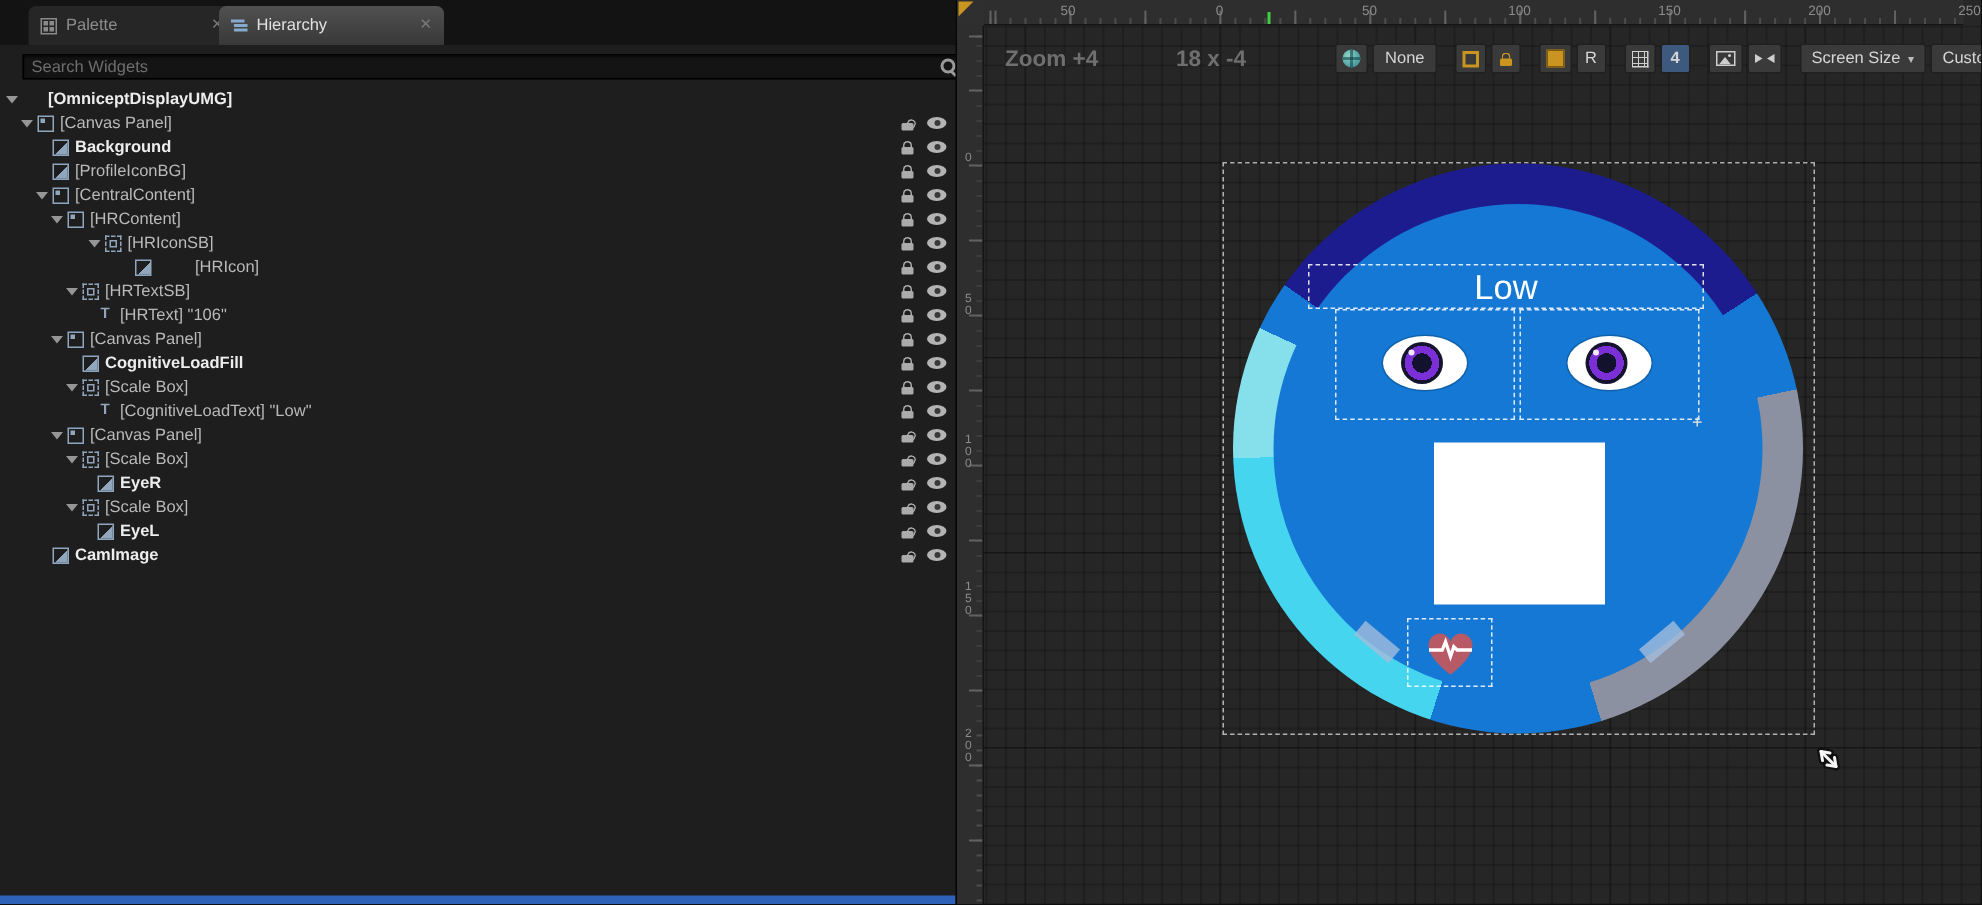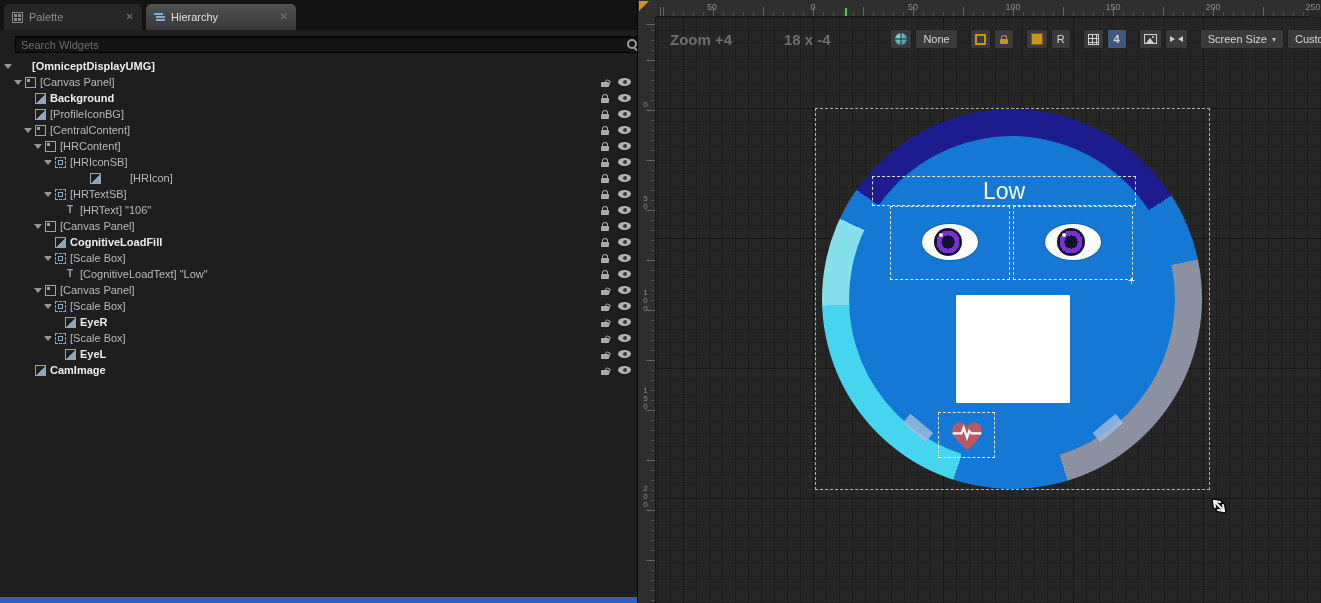--- a/index.html
+++ b/index.html
@@ -5,21 +5,21 @@
   html,body{margin:0;padding:0;background:#050505;}
   *{box-sizing:border-box;}
   .app{position:relative;width:1321px;height:603px;overflow:hidden;
        font-family:"Liberation Sans","DejaVu Sans",sans-serif;background:#050505;}
 
   
   .left-panel{position:absolute;left:0;top:0;width:637px;height:603px;background:#1e1e1e;overflow:hidden;}
   .tabbar{position:absolute;left:0;top:0;width:100%;height:30px;background:#131313;}
   .tab{position:absolute;top:4px;height:26px;border-radius:5px 5px 0 0;display:flex;align-items:center;
        padding:0 8px;font-size:11px;gap:6px;cursor:default;}
-  .tab-palette{left:4px;width:138px;background:#262626;color:#8d8d8d;}
+  .tab-palette{left:19px;width:138px;background:#262626;color:#8d8d8d;}
   .tab-hierarchy{left:146px;width:150px;background:linear-gradient(#515151,#383838);color:#e2e2e2;}
   .tab .close{margin-left:auto;color:#7a7a7a;font-size:10px;line-height:10px;}
   .tab-icon{width:11px;height:11px;position:relative;flex:none;}
   .palette-glyph{border:1px solid #8a8a8a;}
   .palette-glyph::before{content:'';position:absolute;left:1px;top:1px;width:3px;height:3px;background:#8a8a8a;
        box-shadow:4px 0 #8a8a8a,0 4px #8a8a8a,4px 4px #8a8a8a;}
   .hier-glyph::before{content:'';position:absolute;left:0;top:1px;width:9px;height:2px;background:#85aacd;
        box-shadow:2px 3px #85aacd,2px 6px #85aacd;}
 
   .searchbar{position:absolute;left:3px;top:36px;width:630px;height:17px;background:#141414;
@@ -232,21 +232,21 @@
     <span class="expander"></span>
     <span class="w-icon icon-canvas"></span>
     <span class="row-label">[HRContent]</span>
     <span class="row-controls">
       <span class="lockicon locked"></span>
       <span class="eyeicon">
               <span class="pupil"></span>
             </span>
     </span>
   </div>
-        <div class="tree-row" style="padding-left: 43px;">
+        <div class="tree-row" style="padding-left: 58px;">
     <span class="expander"></span>
     <span class="w-icon icon-scalebox"></span>
     <span class="row-label">[HRIconSB]</span>
     <span class="row-controls">
       <span class="lockicon locked"></span>
       <span class="eyeicon">
               <span class="pupil"></span>
             </span>
     </span>
   </div>

